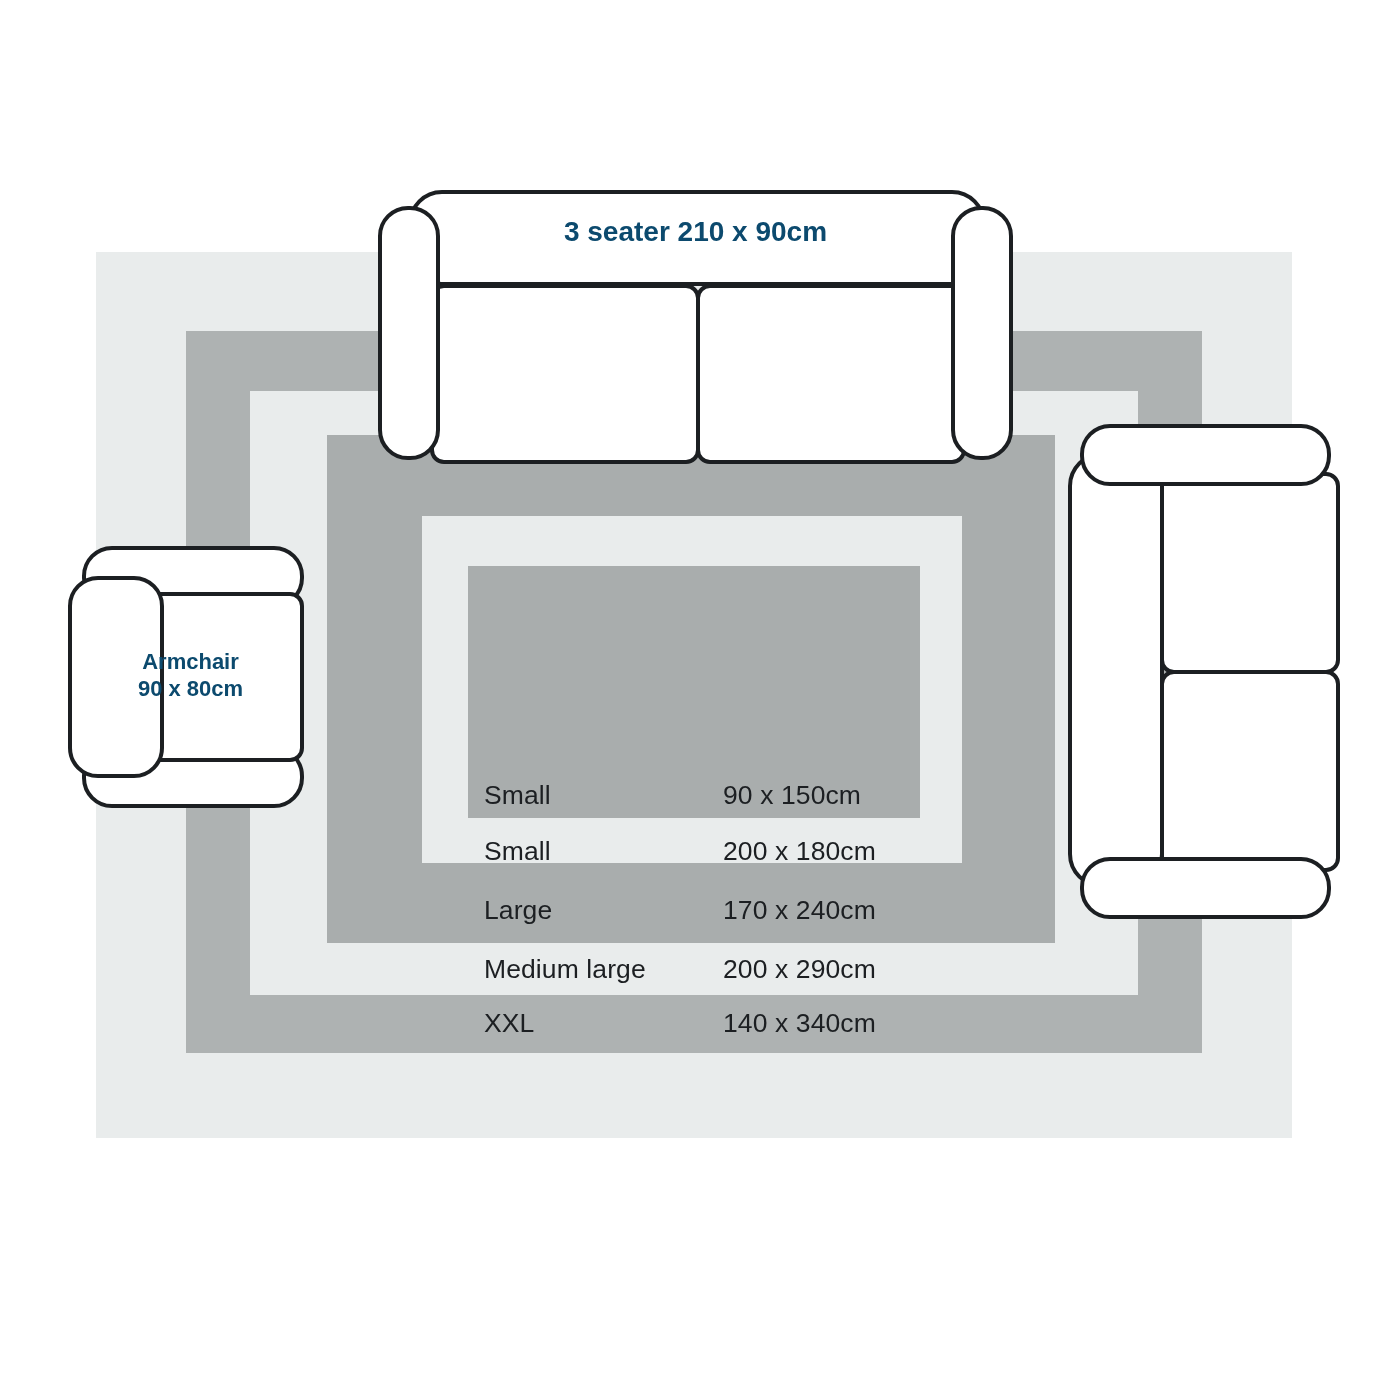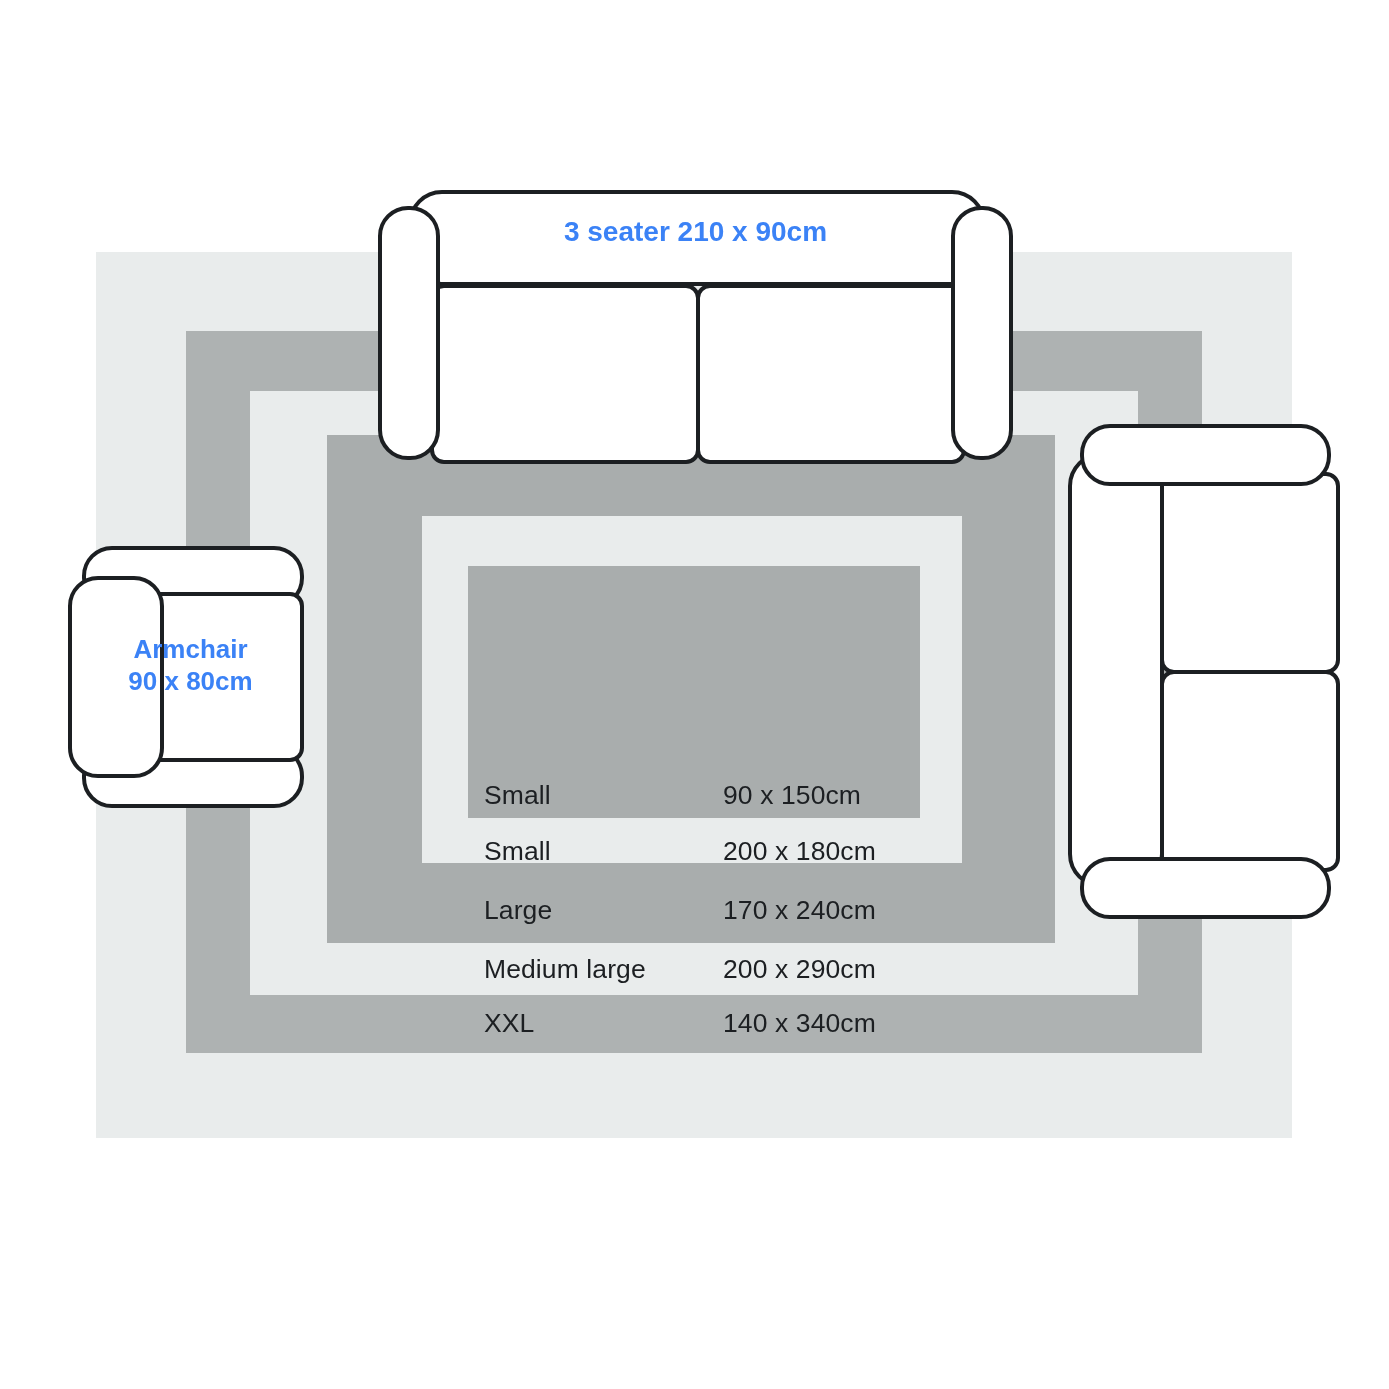--- a/index.html
+++ b/index.html
@@ -59,21 +59,21 @@
   .furn {
     position: absolute;
     box-sizing: border-box;
     background: #ffffff;
     border: 4px solid #1c1f22;
   }
   .label {
     position: absolute;
     text-align: center;
     font-weight: bold;
-    color: #3b82f6;
+    color: #0c4a6e;
     line-height: 1.22;
     white-space: nowrap;
   }
 
   
   #sofa3 { position: absolute; left: 378px; top: 190px; width: 635px; height: 283px; }
   #sofa3 .back   { left: 30px;  top: 0;    width: 578px; height: 96px;  border-radius: 34px; }
   #sofa3 .arm-l  { left: 0;     top: 16px; width: 62px;  height: 254px; border-radius: 30px; }
   #sofa3 .arm-r  { left: 573px; top: 16px; width: 62px;  height: 254px; border-radius: 30px; }
   #sofa3 .seat-l { left: 52px;  top: 94px; width: 270px; height: 180px; border-radius: 14px; }
@@ -88,21 +88,21 @@
   #sofa2 .seat-t { left: 92px; top: 48px;  width: 180px; height: 202px; border-radius: 14px; }
   #sofa2 .seat-b { left: 92px; top: 246px; width: 180px; height: 202px; border-radius: 14px; }
   #sofa2 .label  { left: -10px; top: 205px; width: 296px; font-size: 26px; }
 
   
   #armchair { position: absolute; left: 68px; top: 546px; width: 245px; height: 262px; }
   #armchair .back  { left: 14px; top: 0;    width: 222px; height: 62px;  border-radius: 30px; }
   #armchair .arm-b { left: 14px; top: 200px;width: 222px; height: 62px;  border-radius: 30px; }
   #armchair .side  { left: 0;    top: 30px; width: 96px;  height: 202px; border-radius: 30px; }
   #armchair .seat  { left: 78px; top: 46px; width: 158px; height: 170px; border-radius: 14px; }
-  #armchair .label { left: -6px; top: 88px; width: 257px; font-size: 26px; }
+  #armchair .label { left: -6px; top: 103px; width: 257px; font-size: 22px; }
 </style>
 </head>
 <body>
 
 <div id="stage">
 
   <div class="rug rug-xxxl"></div>
   <div class="rug rug-xxl"></div>
   <div class="rug rug-xl"></div>
   <div class="rug rug-lg"></div>

